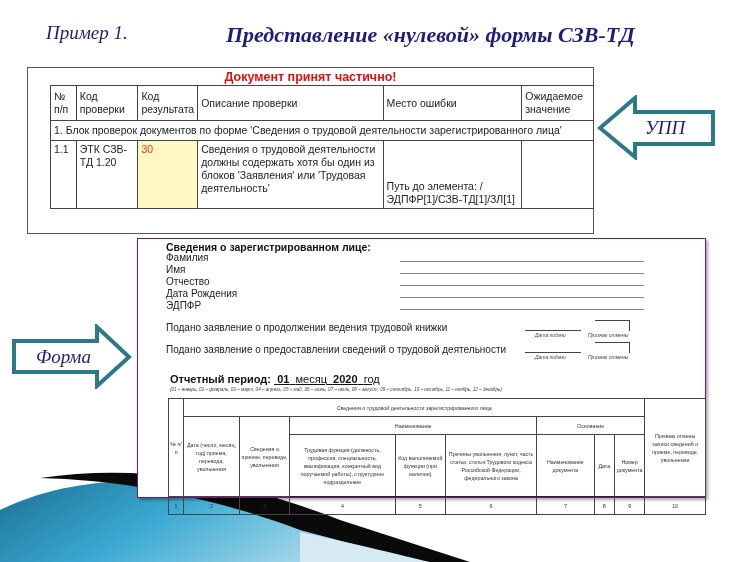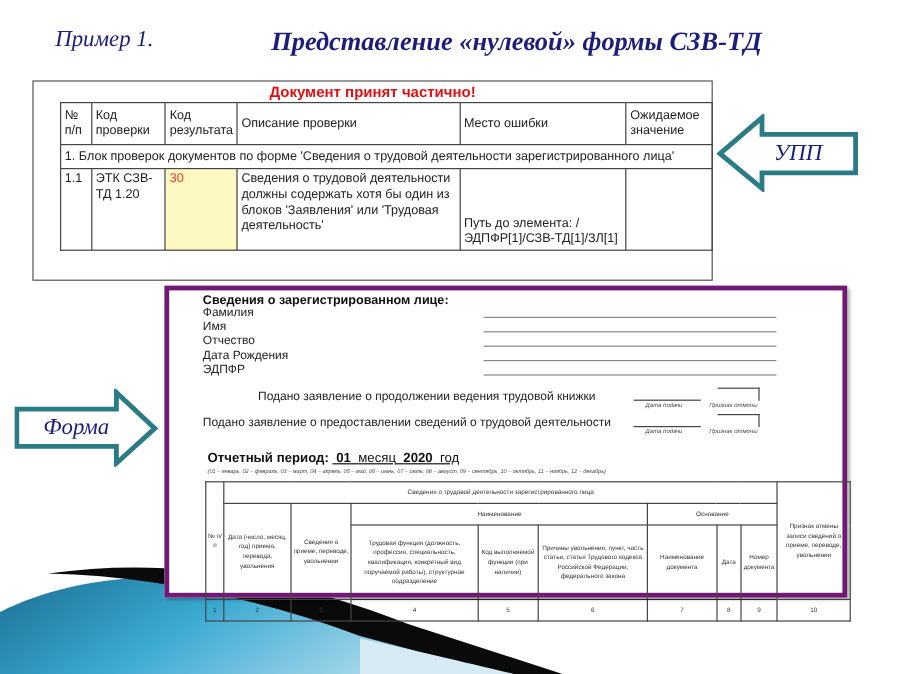--- a/index.html
+++ b/index.html
@@ -16,21 +16,21 @@
   .upp{left:27px;top:67px;width:567px;height:167px;background:#fff;border:1px solid #555;box-sizing:border-box;}
   .upp-head{position:absolute;left:0;top:2px;width:100%;text-align:center;color:#e01010;font-weight:bold;font-size:12.5px;}
   table{border-collapse:collapse;}
   .utab{position:absolute;left:22px;top:17px;width:544px;font-size:10.5px;color:#222;}
   .utab td{border:1px solid #444;padding:2px 3px;vertical-align:top;line-height:13px;}
   .utab .hdr td{height:30px;vertical-align:middle;}
   .utab .red{background:#fef9c3;color:#ff3030;}
   .bold{font-weight:bold;}
 
   
-  .form{left:137px;top:238px;width:569px;height:260px;background:#fff;border:4px solid #701a75;box-sizing:border-box;box-shadow:2px 2px 3px rgba(0,0,0,0.35);}
+  .form{left:137px;top:238px;width:569px;height:260px;background:#fff;border:1px solid #701a75;box-sizing:border-box;box-shadow:2px 2px 3px rgba(0,0,0,0.35);}
   .f-title{left:28px;top:2px;font-size:10.5px;font-weight:bold;}
   .f-field{left:28px;font-size:10px;color:#222;}
   .f-line{left:262px;width:244px;height:0;border-top:1px solid #888;}
   .f-app{left:28px;font-size:10px;color:#222;}
   .sig-line{width:56px;border-top:1px solid #444;}
   .sig-cap{font-size:5px;font-style:italic;color:#444;}
   .box{width:34px;height:10px;border-top:1px solid #444;border-right:1px solid #444;}
   .period{left:32px;top:134px;font-size:11px;font-weight:bold;}
   .period u{text-decoration:underline;}
   .months{left:32px;top:148px;font-size:4.6px;font-style:italic;color:#444;white-space:nowrap;}
@@ -118,21 +118,21 @@
   <div class="abs f-field" style="top:37px;">Отчество</div>
   <div class="abs f-field" style="top:49px;">Дата Рождения</div>
   <div class="abs f-field" style="top:61px;">ЭДПФР</div>
 
   <div class="abs f-line" style="top:22px;"></div>
   <div class="abs f-line" style="top:34px;"></div>
   <div class="abs f-line" style="top:46px;"></div>
   <div class="abs f-line" style="top:58px;"></div>
   <div class="abs f-line" style="top:70px;"></div>
 
-  <div class="abs f-app" style="top:83px;margin-left:46px;">Подано заявление о продолжении ведения трудовой книжки</div>
+  <div class="abs f-app" style="top:83px;">Подано заявление о продолжении ведения трудовой книжки</div>
   <div class="abs sig-line" style="left:387px;top:91px;"></div>
   <div class="abs sig-cap" style="left:397px;top:93px;">Дата подачи</div>
   <div class="abs box" style="left:457px;top:81px;"></div>
   <div class="abs sig-cap" style="left:450px;top:93px;">Признак отмены</div>
 
   <div class="abs f-app" style="top:105px;">Подано заявление о предоставлении сведений о трудовой деятельности</div>
   <div class="abs sig-line" style="left:387px;top:113px;"></div>
   <div class="abs sig-cap" style="left:397px;top:115px;">Дата подачи</div>
   <div class="abs box" style="left:457px;top:103px;"></div>
   <div class="abs sig-cap" style="left:450px;top:115px;">Признак отмены</div>

